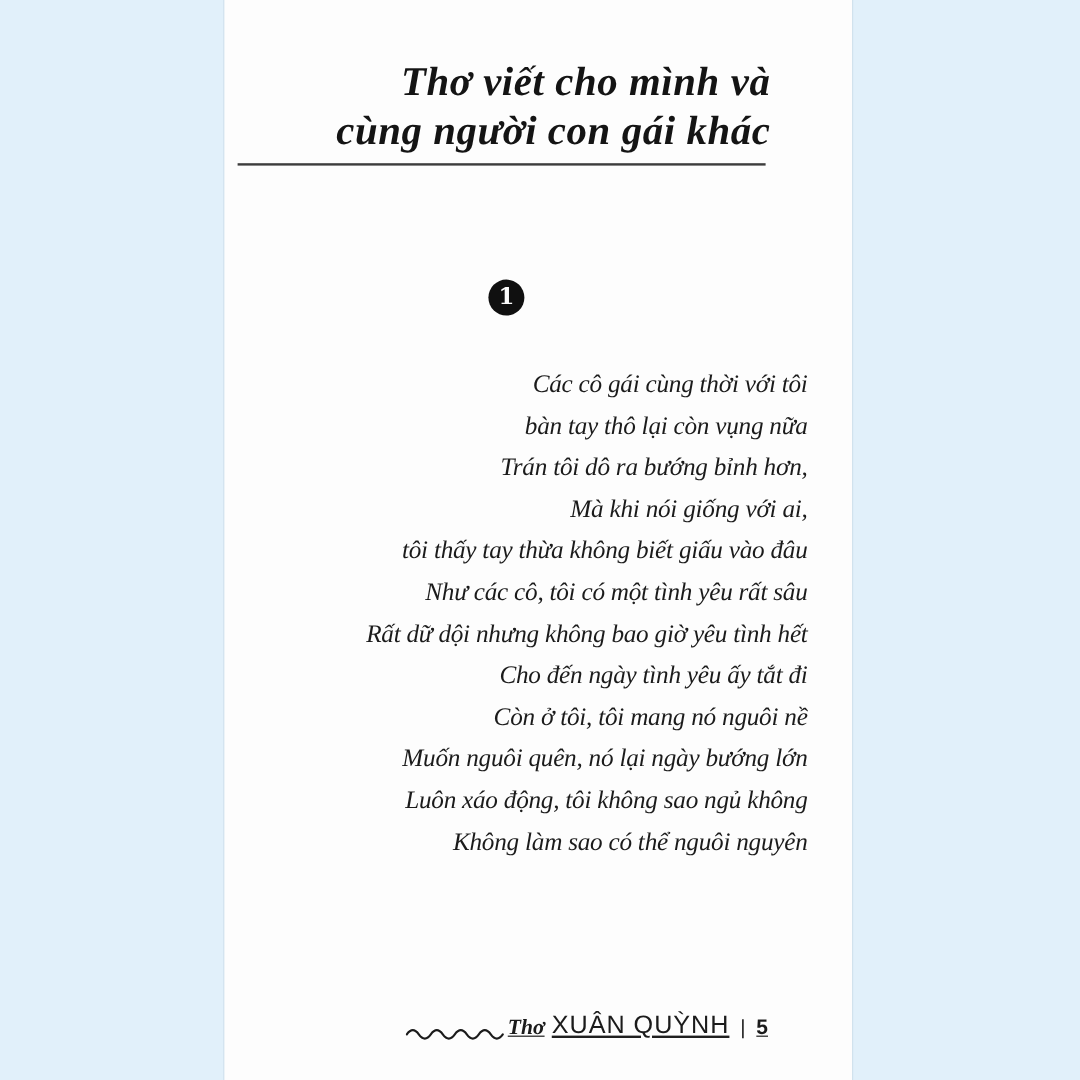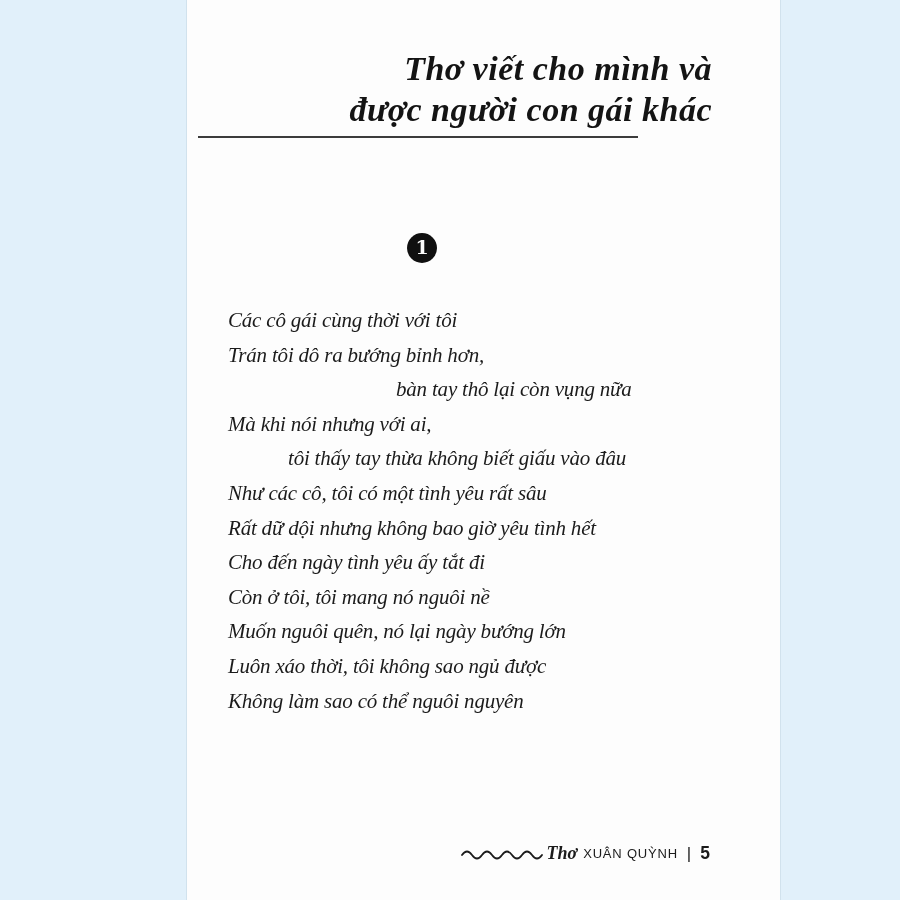--- a/index.html
+++ b/index.html
@@ -7,21 +7,21 @@
     width:900px;height:900px;
     background:#e1f0fa;
     position:relative;
     overflow:hidden;
     font-family:"Liberation Serif","DejaVu Serif",serif;
     color:#1f1f1f;
   }
   .paper{
     position:absolute;
     left:187px;top:0;
-    width:593px;height:900px;
+    width:523px;height:900px;
     background:#fdfdfd;
     box-shadow:0 0 0 1px rgba(120,150,170,0.15);
   }
   .title-block{
     position:absolute;
     top:48px;right:68px;
     text-align:right;
     font-style:italic;
     font-weight:bold;
     font-size:34px;
@@ -58,41 +58,43 @@
     width:445px;
     font-style:italic;
     font-size:21px;
     color:#1b1b1b;
   }
   .poem-line{
     height:34.6px;
     line-height:34.6px;
     white-space:nowrap;
     letter-spacing:-0.2px;
+    text-align:right;
   }
   .poem-line.indent-1{margin-left:60px;}
   .poem-line.indent-2{margin-left:168px;}
   .footer{
     position:absolute;
     top:843px;right:70px;
     display:flex;
-    align-items:center;
+    align-items:flex-end;
     white-space:nowrap;
+    text-decoration:underline;
   }
   .squiggle{display:block;margin-right:1px;}
   .footer .book-script{
     font-style:italic;
     font-size:18px;
     font-weight:bold;
     color:#1b1b1b;
     margin-right:6px;
   }
   .footer .book-caps{
     font-family:"Liberation Sans","DejaVu Sans",sans-serif;
-    font-size:13px;
+    font-size:21px;
     letter-spacing:0.8px;
     color:#1b1b1b;
   }
   .footer .sep{
     font-family:"Liberation Sans","DejaVu Sans",sans-serif;
     font-size:17px;
     margin:0 9px;
     color:#1b1b1b;
   }
   .footer .page-num{
@@ -102,42 +104,42 @@
     color:#1b1b1b;
   }
 </style>
 </head>
 <body>
 
 <div class="paper">
 
   <div class="title-block">
     <div>Thơ viết cho mình và</div>
-    <div>được người con gái khác</div>
+    <div>cùng người con gái khác</div>
   </div>
 
   <div class="title-rule"></div>
 
   <div class="section-badge">
     <span>1</span>
   </div>
 
   <div class="poem">
 
   <div class="poem-line">Các cô gái cùng thời với tôi</div>
+      <div class="poem-line indent-2">bàn tay thô lại còn vụng nữa</div>
       <div class="poem-line">Trán tôi dô ra bướng bỉnh hơn,</div>
-      <div class="poem-line indent-2">bàn tay thô lại còn vụng nữa</div>
-      <div class="poem-line">Mà khi nói nhưng với ai,</div>
+      <div class="poem-line">Mà khi nói giống với ai,</div>
       <div class="poem-line indent-1">tôi thấy tay thừa không biết giấu vào đâu</div>
       <div class="poem-line">Như các cô, tôi có một tình yêu rất sâu</div>
       <div class="poem-line">Rất dữ dội nhưng không bao giờ yêu tình hết</div>
       <div class="poem-line">Cho đến ngày tình yêu ấy tắt đi</div>
       <div class="poem-line">Còn ở tôi, tôi mang nó nguôi nề</div>
       <div class="poem-line">Muốn nguôi quên, nó lại ngày bướng lớn</div>
-      <div class="poem-line">Luôn xáo thời, tôi không sao ngủ được</div>
+      <div class="poem-line">Luôn xáo động, tôi không sao ngủ không</div>
       <div class="poem-line">Không làm sao có thể nguôi nguyên</div>
     </div>
 
   <div class="footer">
     <svg class="squiggle" width="84" height="12" viewBox="0 0 84 12">
       <path d="M1 7 q 5 -7 10 0 t 10 0 t 10 0 t 10 0 t 10 0 t 10 0 t 10 0 t 10 0" fill="none" stroke="#1b1b1b" stroke-width="1.8" stroke-linecap="round"></path>
     </svg>
     <span class="book-script">Thơ</span>
     <span class="book-caps">XUÂN QUỲNH</span>
     <span class="sep">|</span>

